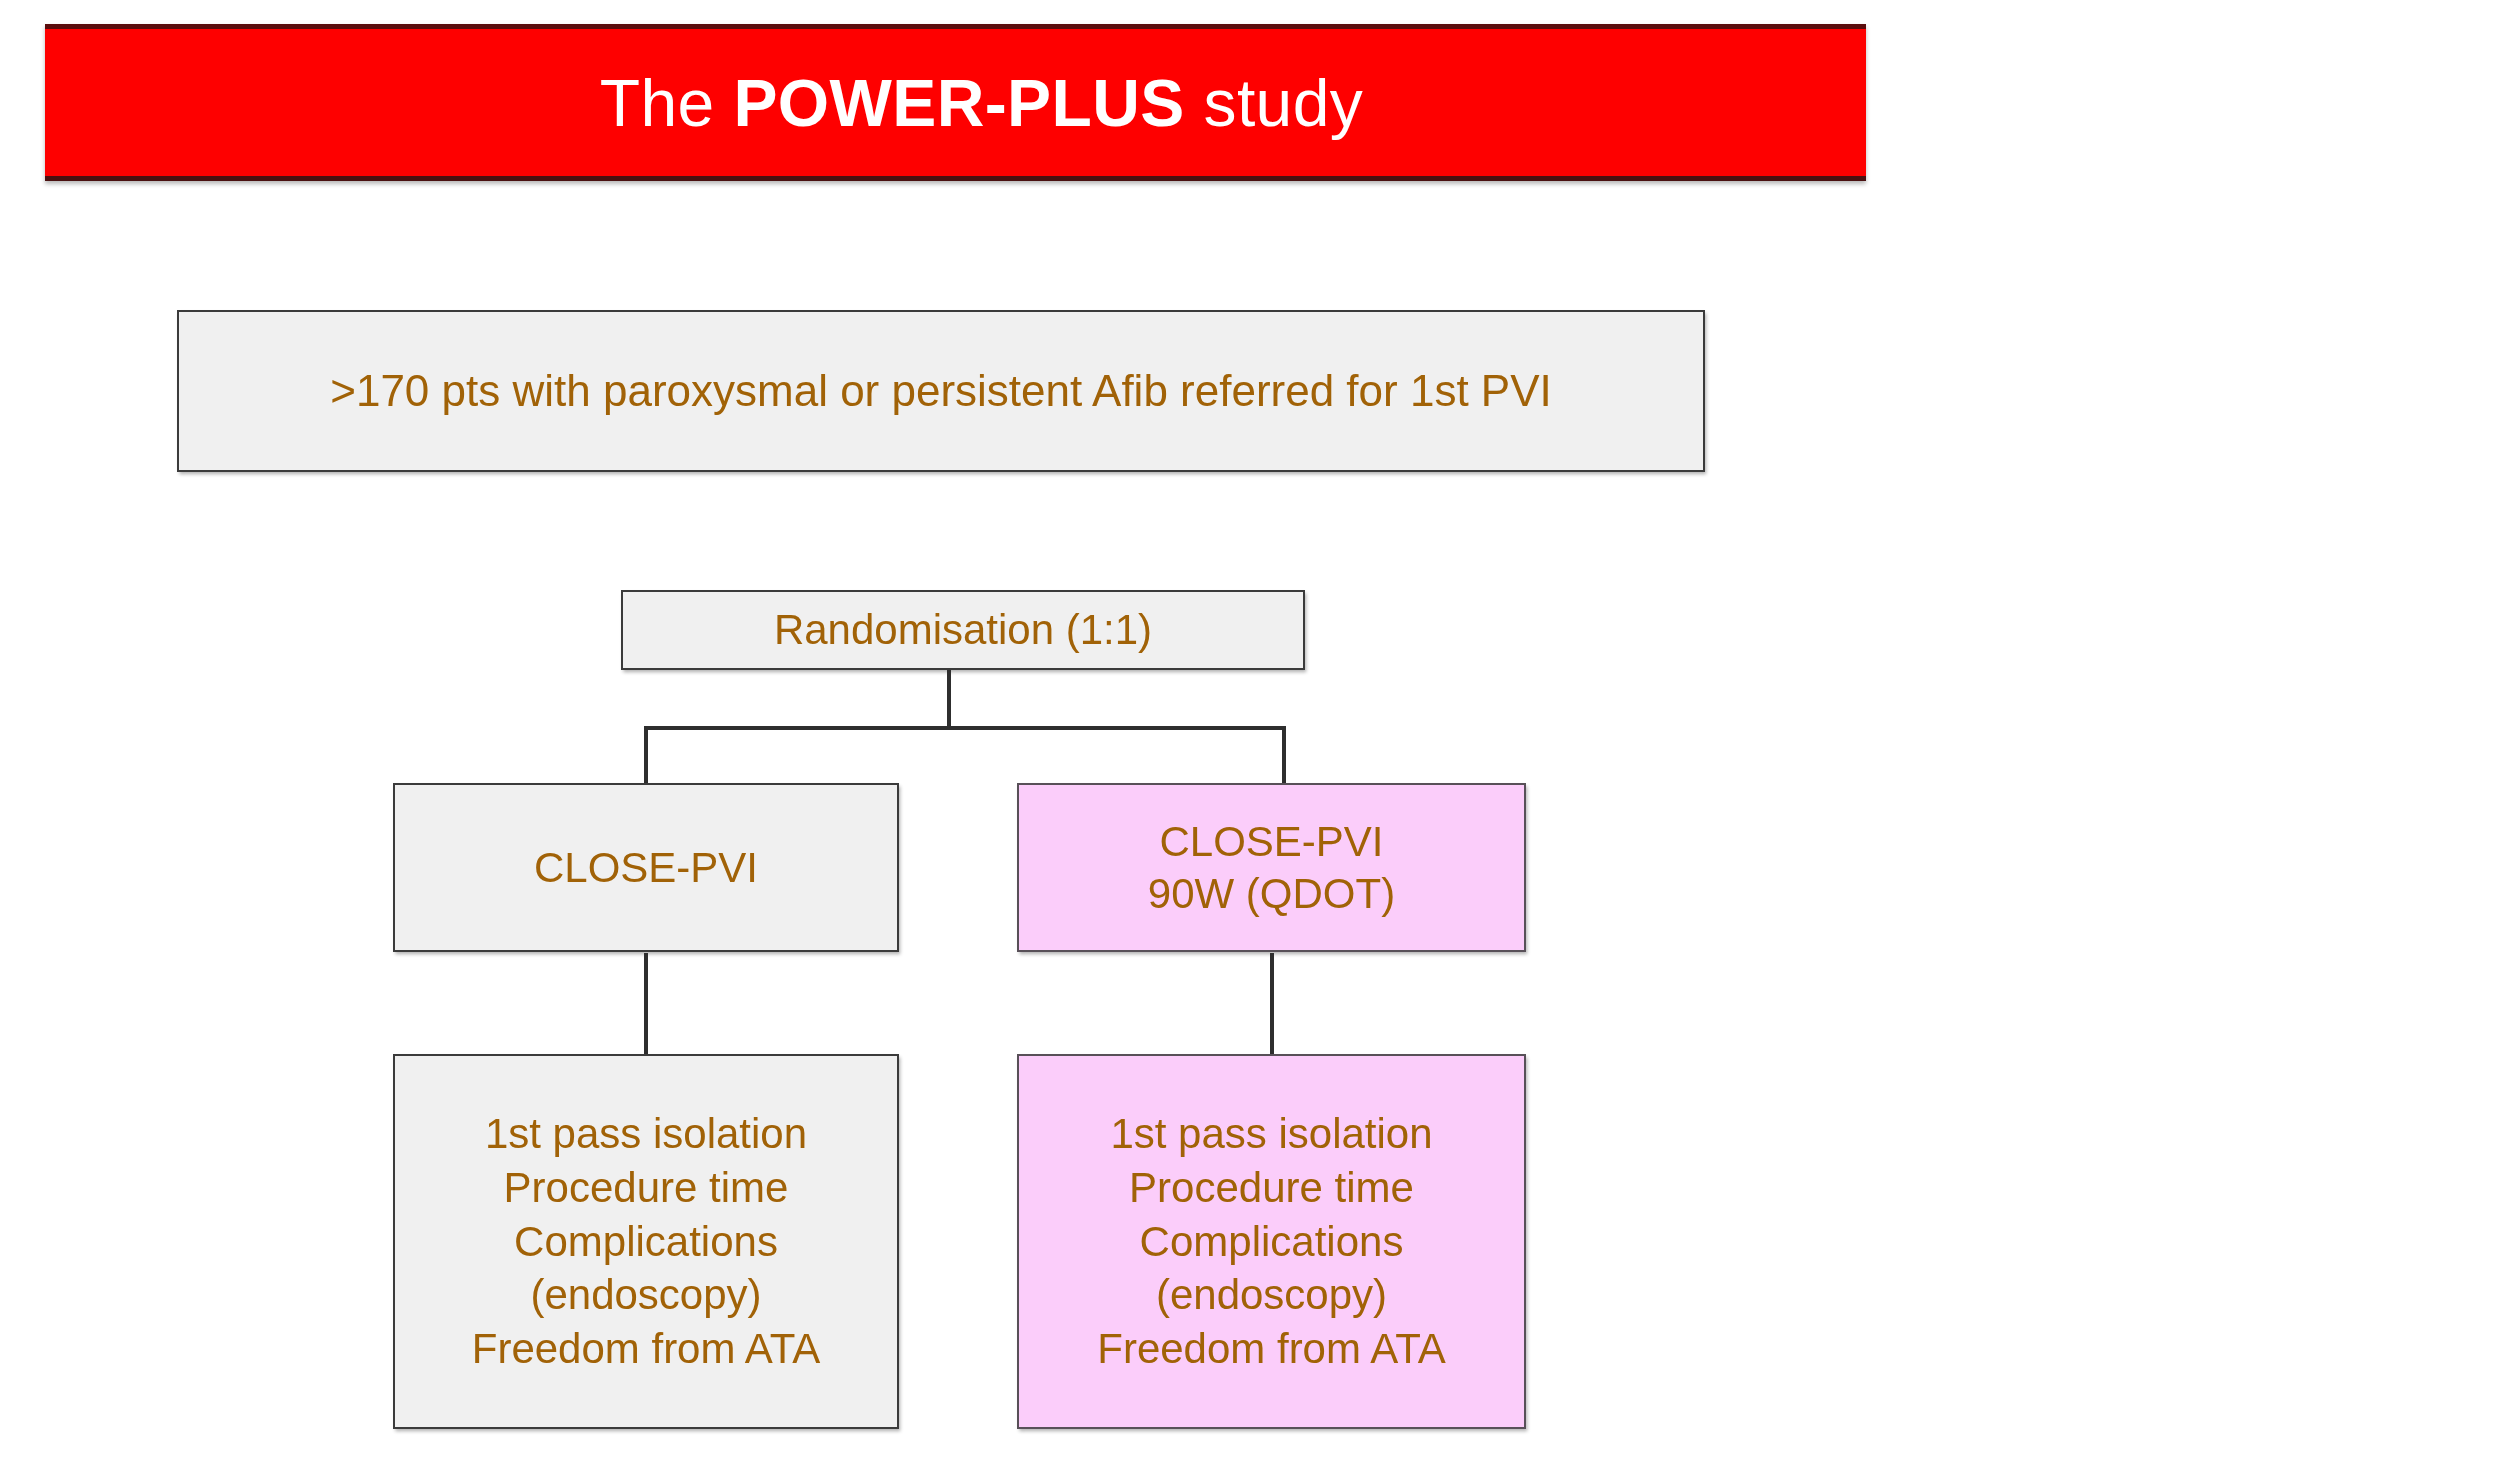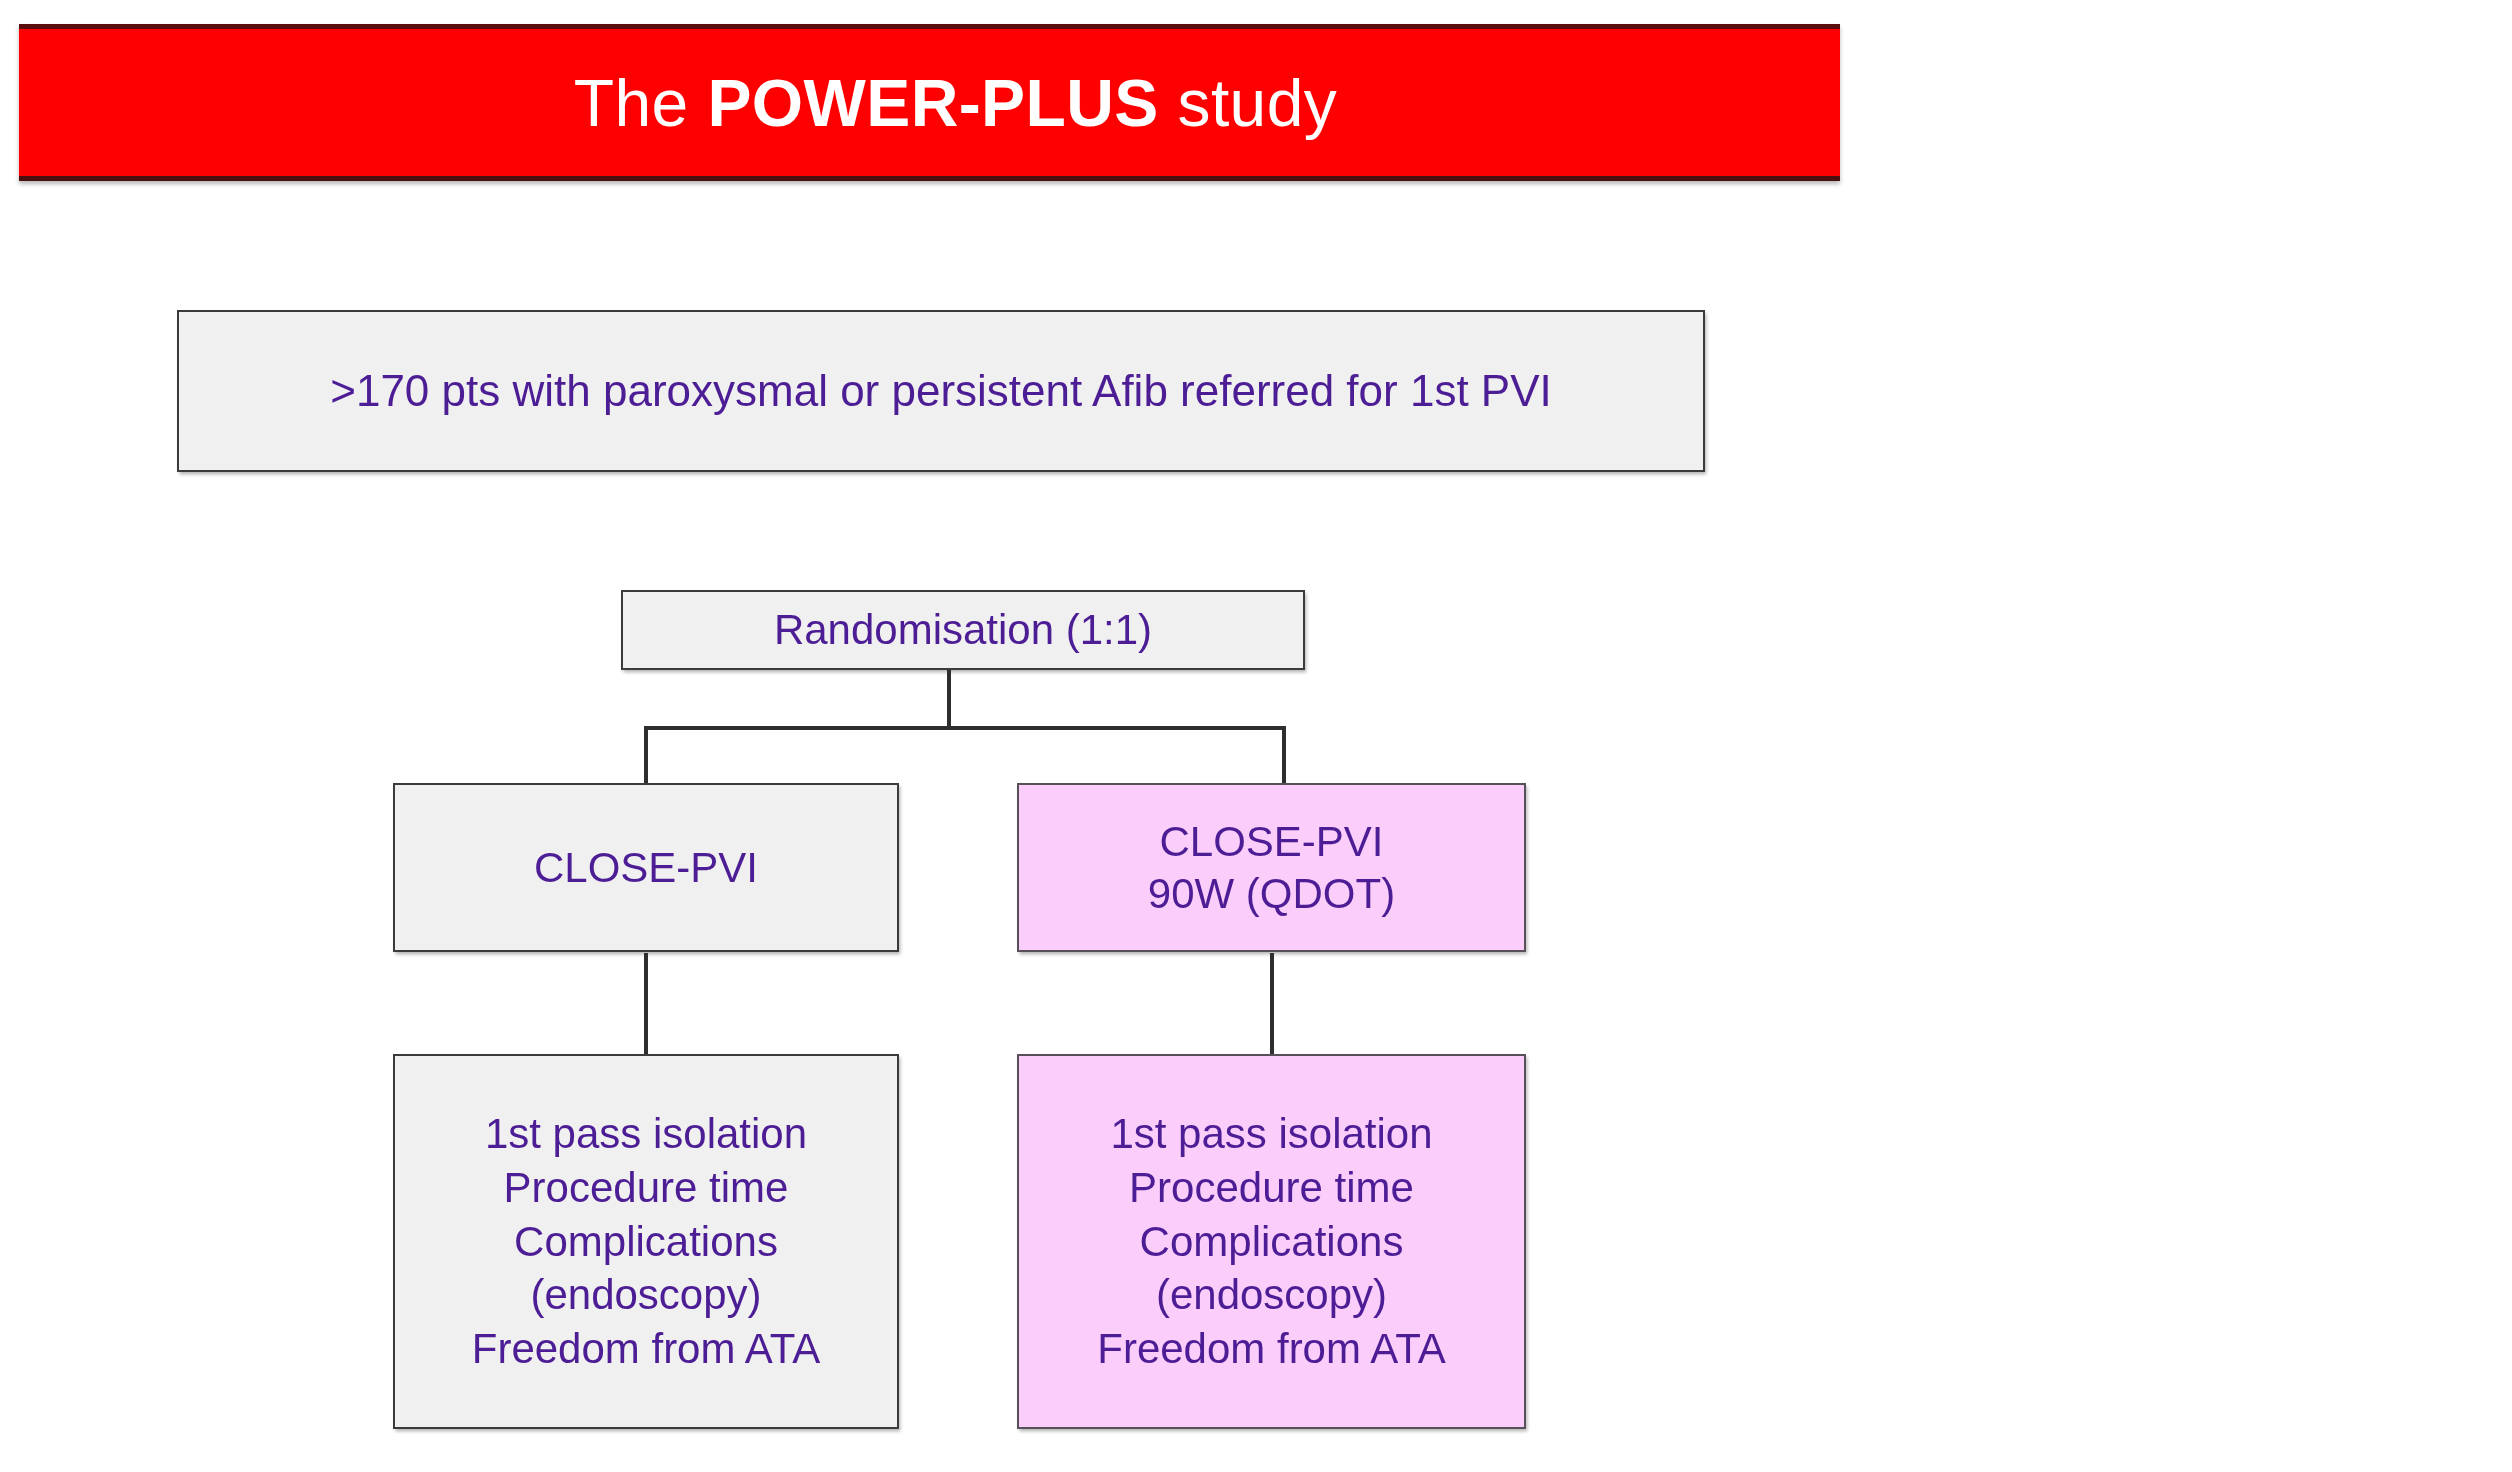--- a/index.html
+++ b/index.html
@@ -16,21 +16,21 @@
     position: relative;
     width: 2512px;
     height: 1472px;
     background: #ffffff;
     overflow: hidden;
   }
 
   
   .title-banner {
     position: absolute;
-    left: 19px;
+    left: 45px;
     top: 24.4px;
     width: 1821px;
     height: 157px;
     background: #fe0000;
     border-top: 5.2px solid #5a0d0d;
     border-bottom: 5.2px solid #4a1010;
     box-sizing: border-box;
     box-shadow: 0 2.6px 4.4px rgba(0,0,0,0.28);
     display: flex;
     align-items: center;
@@ -52,21 +52,21 @@
   
   .box {
     position: absolute;
     box-sizing: border-box;
     background: #f0f0f0;
     border: 2.6px solid #3b3b3b;
     box-shadow: 1.7px 2.6px 3.5px rgba(0,0,0,0.30);
     display: flex;
     align-items: center;
     justify-content: center;
-    color: #4c1d95;
+    color: #a16207;
     text-align: center;
   }
   .box.pink {
     background: #fbcdfa;
     border-color: #585058;
   }
 
   
   .box-enrol {
     left: 177px;

